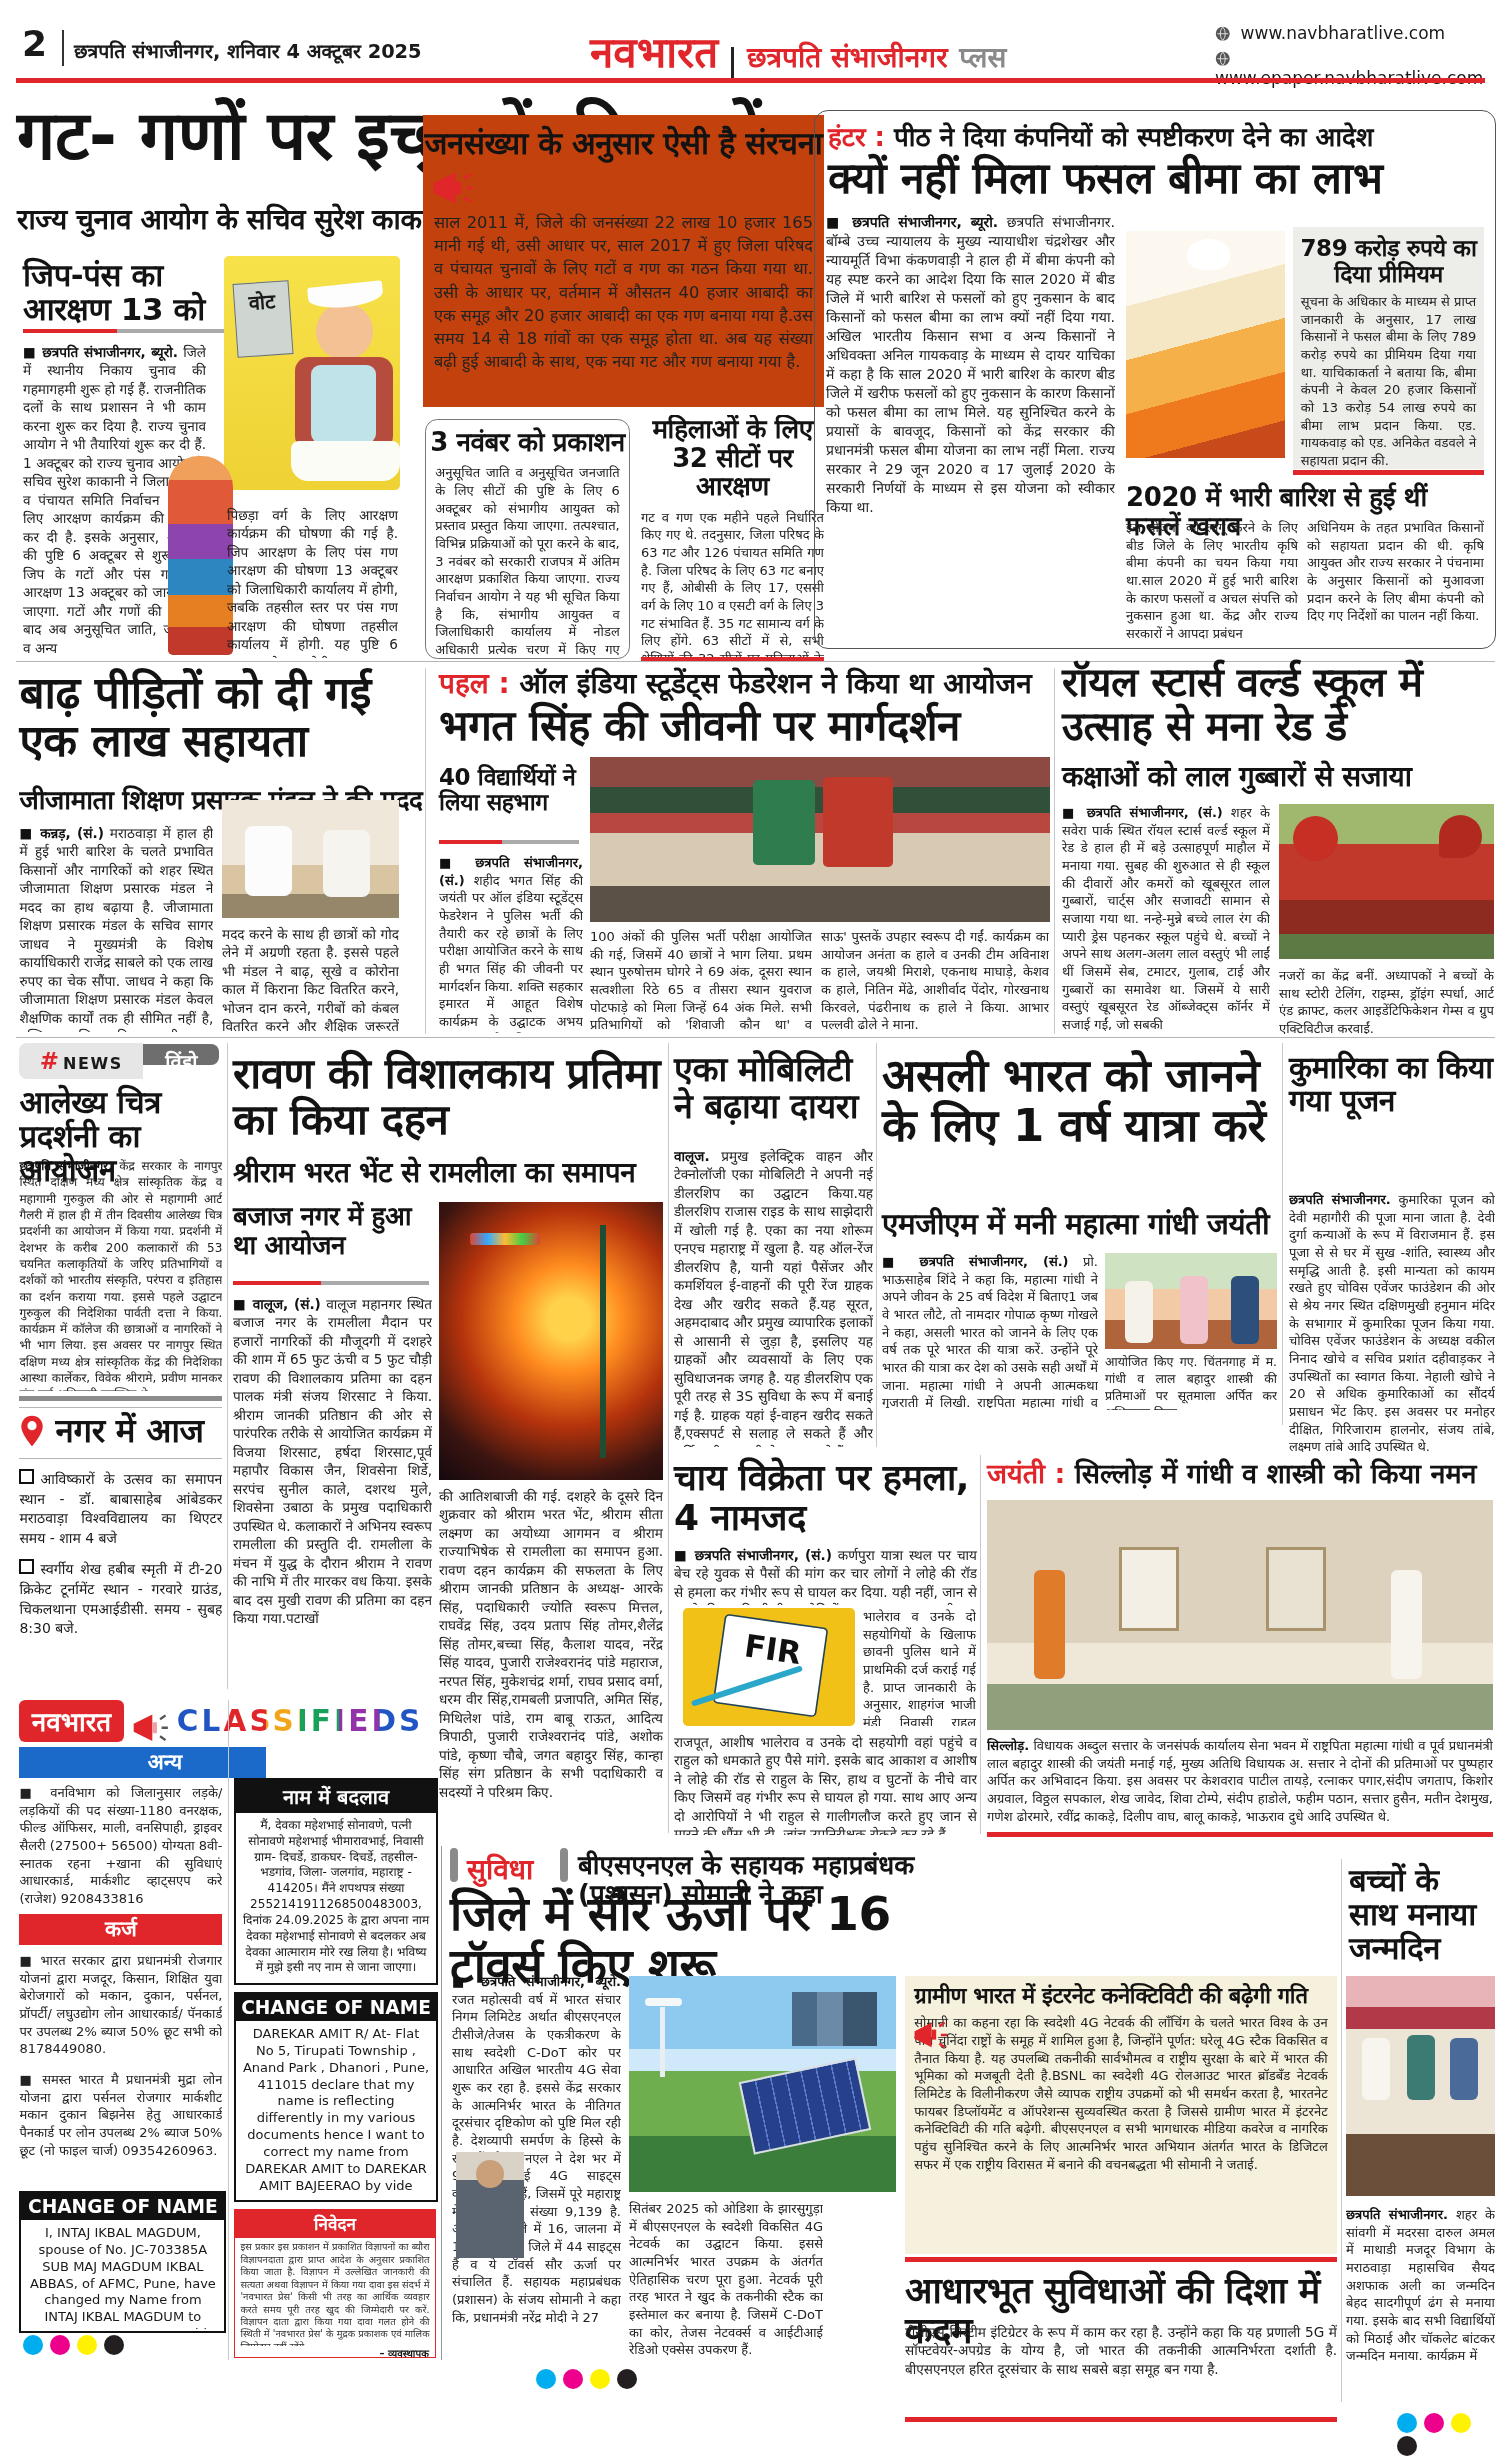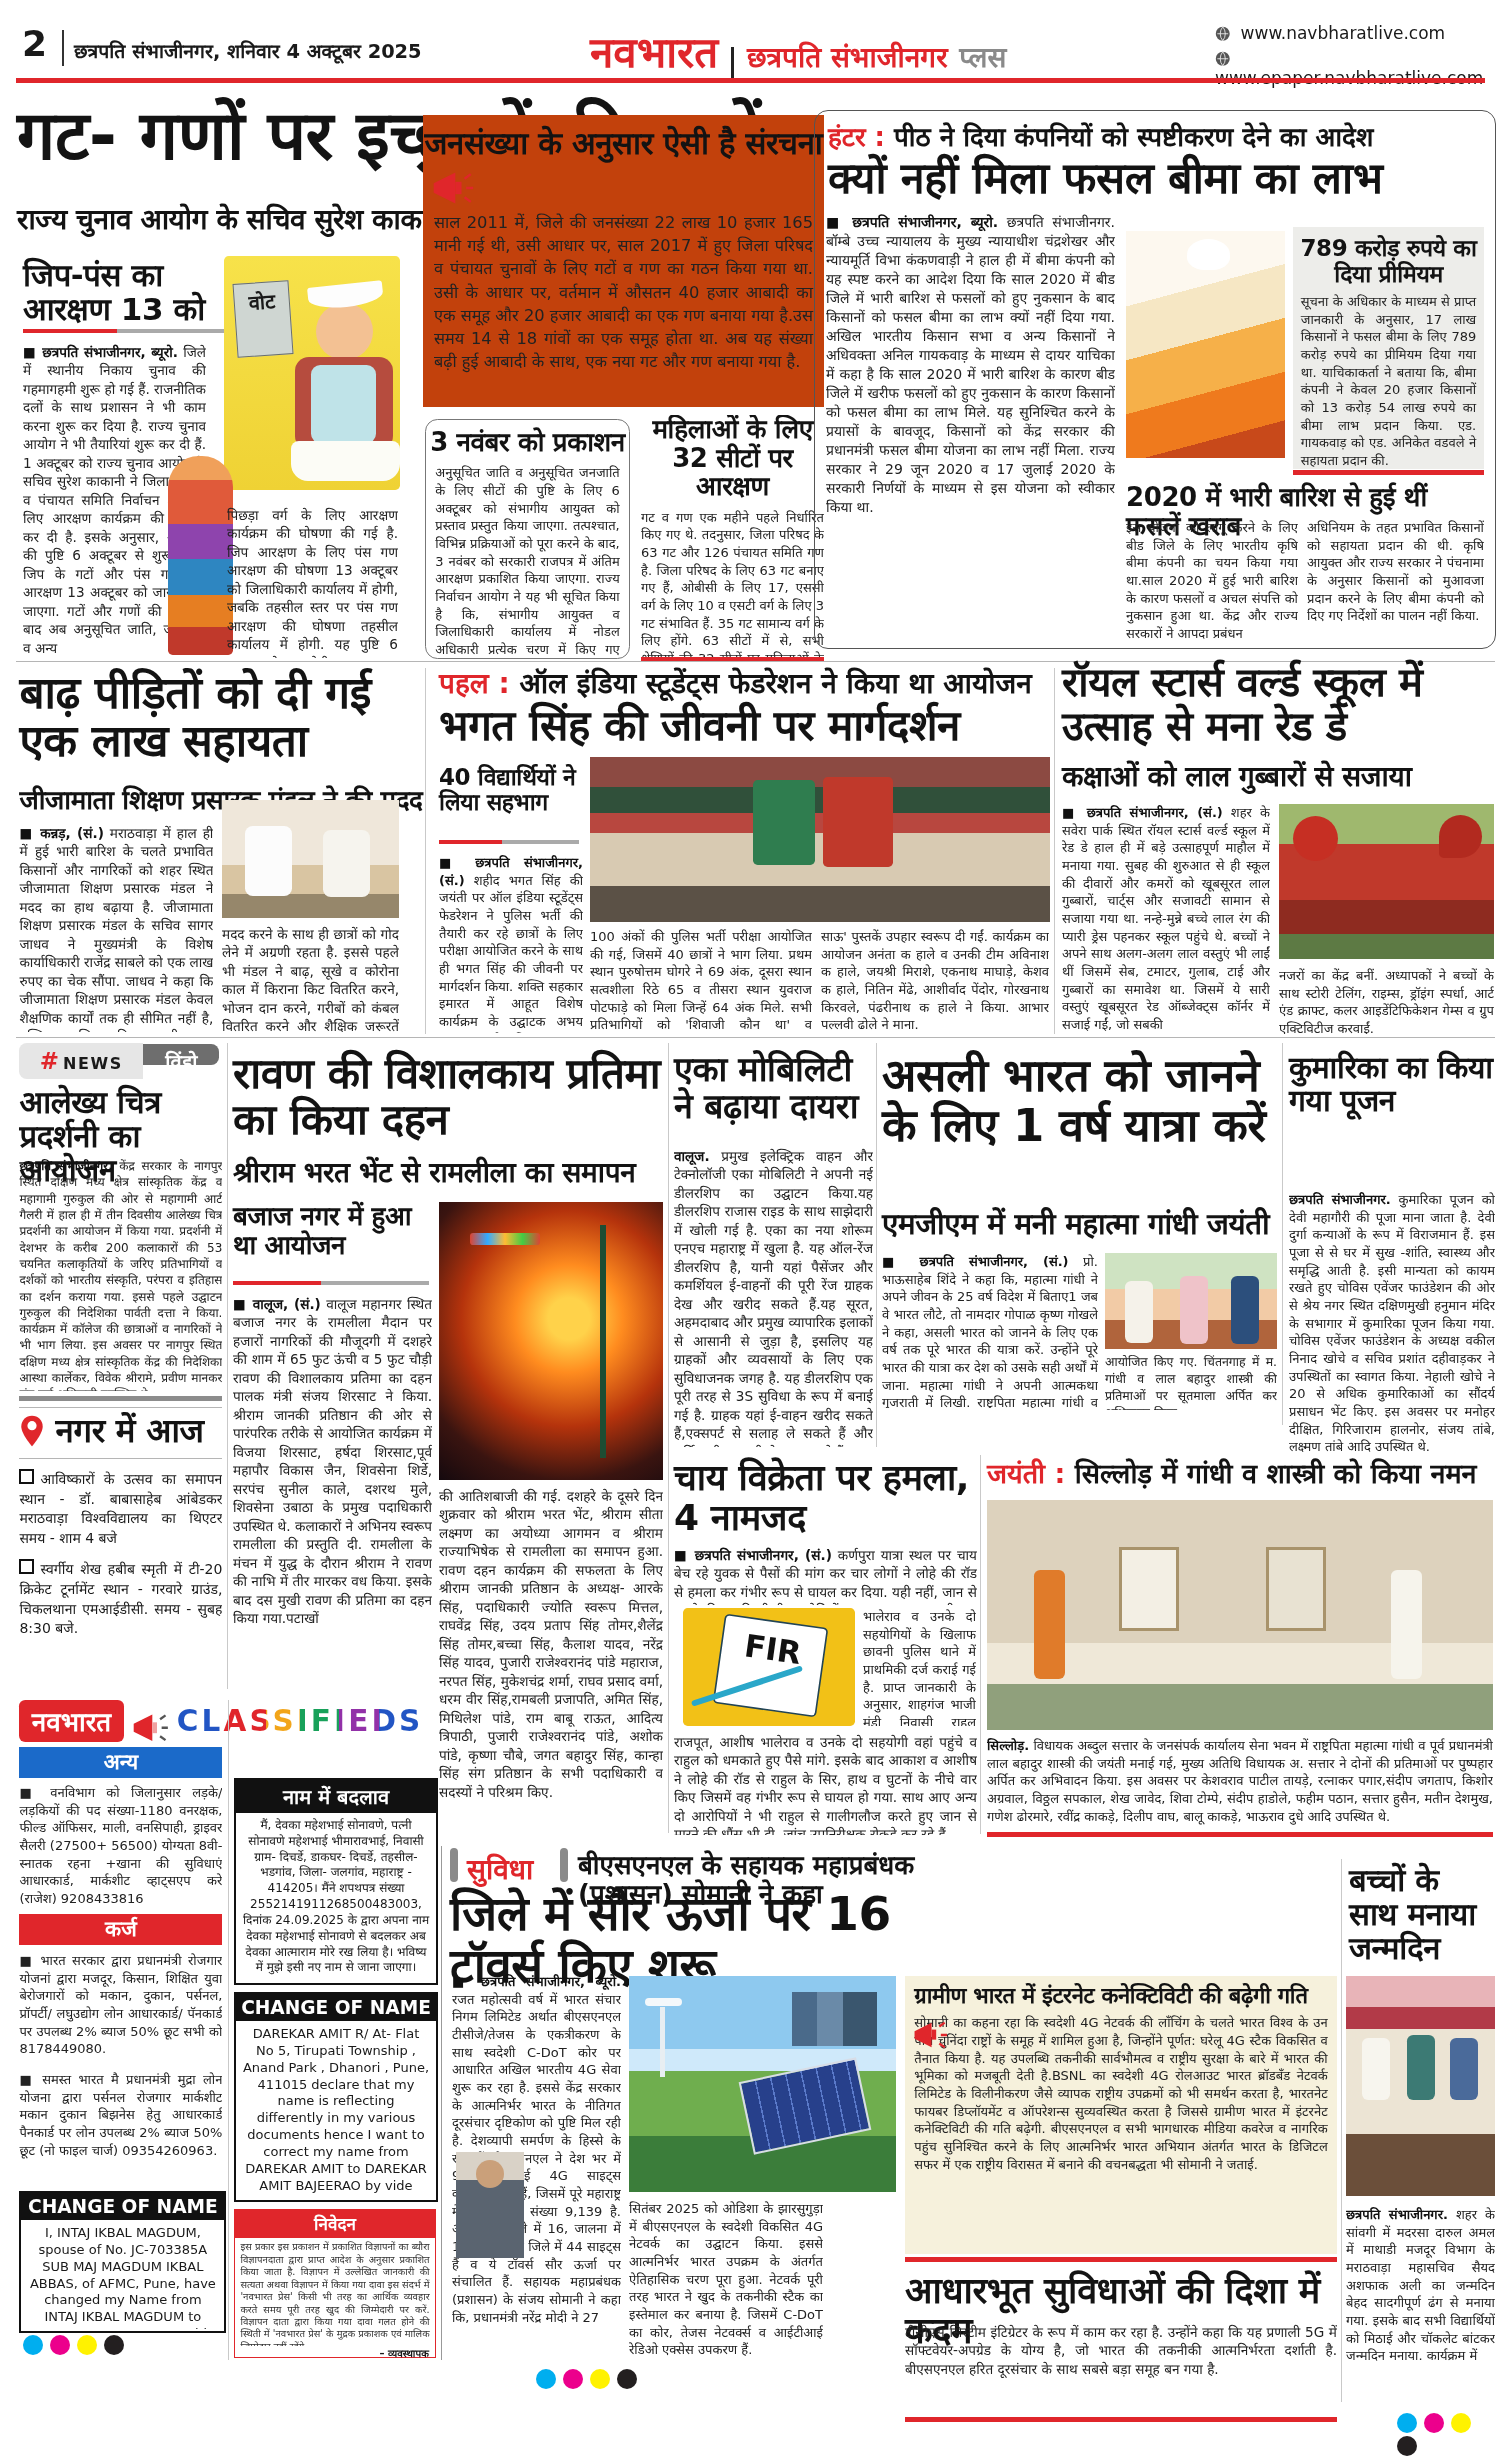--- a/index.html
+++ b/index.html
@@ -292,21 +292,21 @@
   <div class="abs" style="left:19.4px;top:1700px;width:415px;height:39px;">
     <span style="display:inline-block;background:#e0262b;color:#fff;font-weight:bold;font-size:26px;padding:3.1px 12.4px;border-radius:6.2px;">नवभारत</span>
     <svg width="36" height="29.5" viewBox="0 0 46 38" style="vertical-align:middle;margin:0 4.7px;">
         <polygon points="2,14 26,2 26,36 2,24" fill="#e0262b"></polygon>
         <rect x="26" y="12" width="6" height="14" fill="#f0a0a0"></rect>
         <path d="M36 8l7-5M38 19h8M36 30l7 5" stroke="#555" stroke-width="3"></path>
       </svg>
     <span class="word-classifieds" style="font-size:29.5px;">CLASSIFIEDS</span>
   </div>
 
-  <div class="abs ctr" style="left:19.4px;top:1747px;width:203px;height:31px;background:#1b6ac9;color:#fff;font-weight:bold;font-size:21px;line-height:31px;">अन्य</div>
+  <div class="abs ctr" style="left:19.4px;top:1747px;width:203px;height:31px;background:#1b6ac9;color:#fff;font-weight:bold;font-size:21px;line-height:31px;padding-left:44px;">अन्य</div>
   <div class="abs body-txt clip" style="left:19.4px;top:1784px;width:203px;height:126px;font-size:13px;">■ वनविभाग को जिलानुसार लड़के/ लड़कियों की पद संख्या-1180 वनरक्षक, फील्ड ऑफिसर, माली, वनसिपाही, ड्राइवर सैलरी (27500+ 56500) योग्यता 8वी- स्नातक रहना +खाना की सुविधाएं आधारकार्ड, मार्कशीट व्हाट्सएप करे (राजेश) 9208433816</div>
 
   <div class="abs ctr" style="left:19.4px;top:1914px;width:203px;height:31px;background:#e0262b;color:#fff;font-weight:bold;font-size:21px;line-height:31px;">कर्ज</div>
   <div class="abs body-txt clip" style="left:19.4px;top:1952px;width:203px;height:115px;font-size:13px;">■ भारत सरकार द्वारा प्रधानमंत्री रोजगार योजनां द्वारा मजदूर, किसान, शिक्षित युवा बेरोजगारों को मकान, दुकान, पर्सनल, प्रॉपर्टी/ लघुउद्योग लोन आधारकार्ड/ पॅनकार्ड पर उपलब्ध 2% ब्याज 50% छूट सभी को 8178449080.</div>
   <div class="abs body-txt clip" style="left:19.4px;top:2071px;width:203px;height:113px;font-size:13px;">■ समस्त भारत मै प्रधानमंत्री मुद्रा लोन योजना द्वारा पर्सनल रोजगार मार्कशीट मकान दुकान बिझनेस हेतु आधारकार्ड पैनकार्ड पर लोन उपलब्ध 2% ब्याज 50% छूट (नो फाइल चार्ज) 09354260963.</div>
 
   <div class="abs" style="left:19.4px;top:2191px;width:203px;height:138px;border:2.3px solid #111;">
     <div class="blkhdr" style="font-size:18.6px;padding:3.1px 0;">CHANGE OF NAME</div>
     <div class="ctr clip" style="font-size:13px;line-height:1.3;padding:4.7px 6.2px;height:99px;">I, INTAJ IKBAL MAGDUM, spouse of No. JC-703385A SUB MAJ MAGDUM IKBAL ABBAS, of AFMC, Pune, have changed my Name from INTAJ IKBAL MAGDUM to INTAJBI IKBAL MAGDUM vide Affidavit No.2862/2025, DT 01/10/2025.</div>
   </div>

